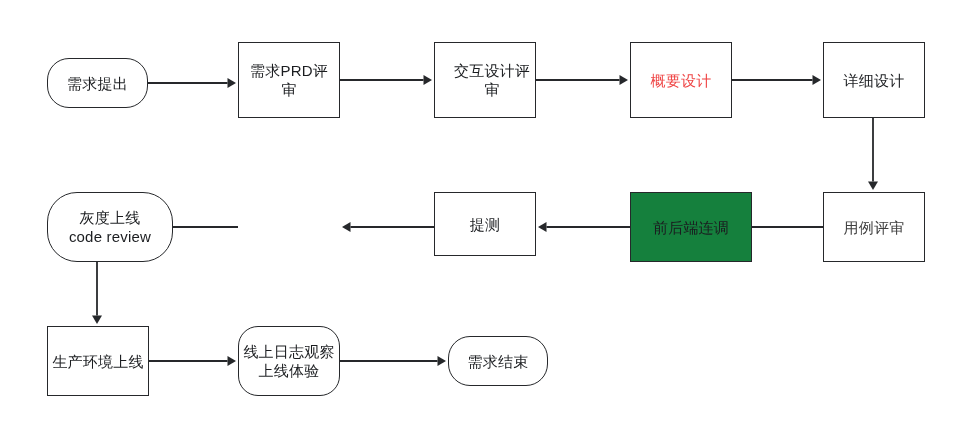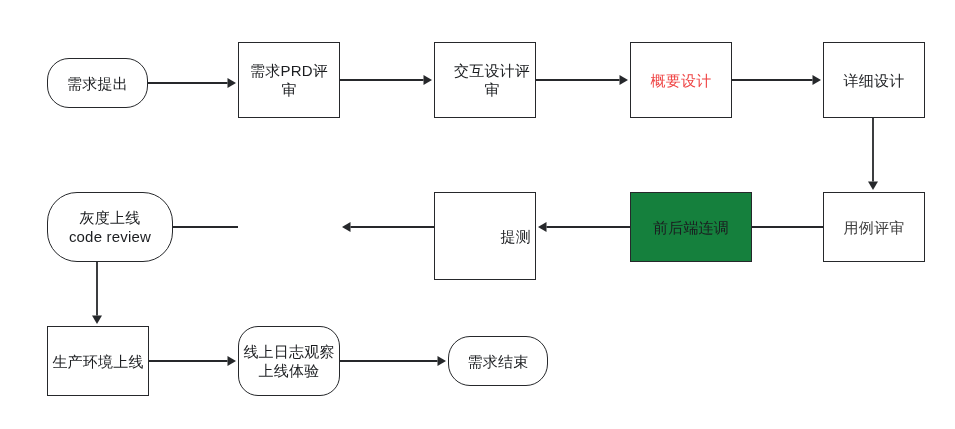--- a/index.html
+++ b/index.html
@@ -122,21 +122,21 @@
   <div class="node" style="left: 823px; top: 42px; width: 102px; height: 76px; border-color: rgb(38, 40, 43); background: rgb(255, 255, 255); color: rgb(27, 29, 32);">
     <span class="node-label">详细设计</span>
   </div>
 
   <div class="node" style="left: 823px; top: 192px; width: 102px; height: 70px; border-color: rgb(38, 40, 43); background: rgb(255, 255, 255); color: #404040;">
     <span class="node-label">用例评审</span>
   </div>
   <div class="node" style="left: 630px; top: 192px; width: 122px; height: 70px; border-color: rgb(38, 40, 43); background: #15803d; color: rgb(27, 29, 32);">
     <span class="node-label">前后端连调</span>
   </div>
-  <div class="node" style="left: 434px; top: 192px; width: 102px; height: 88px; border-color: rgb(38, 40, 43); background: rgb(255, 255, 255); color: rgb(27, 29, 32); justify-content: flex-end;">
+  <div class="node" style="left: 434px; top: 192px; width: 102px; height: 64px; border-color: rgb(38, 40, 43); background: rgb(255, 255, 255); color: rgb(27, 29, 32);">
     <span class="node-label">提测</span>
   </div>
   <div class="node" style="left: 47px; top: 192px; width: 126px; height: 70px; border-color: rgb(38, 40, 43); background: rgb(255, 255, 255); color: rgb(27, 29, 32); border-radius: 30px;">
     <span class="node-label">灰度上线
 code review</span>
   </div>
 
   <div class="node" style="left: 47px; top: 326px; width: 102px; height: 70px; border-color: rgb(38, 40, 43); background: rgb(255, 255, 255); color: rgb(27, 29, 32);">
     <span class="node-label">生产环境上线</span>
   </div>

